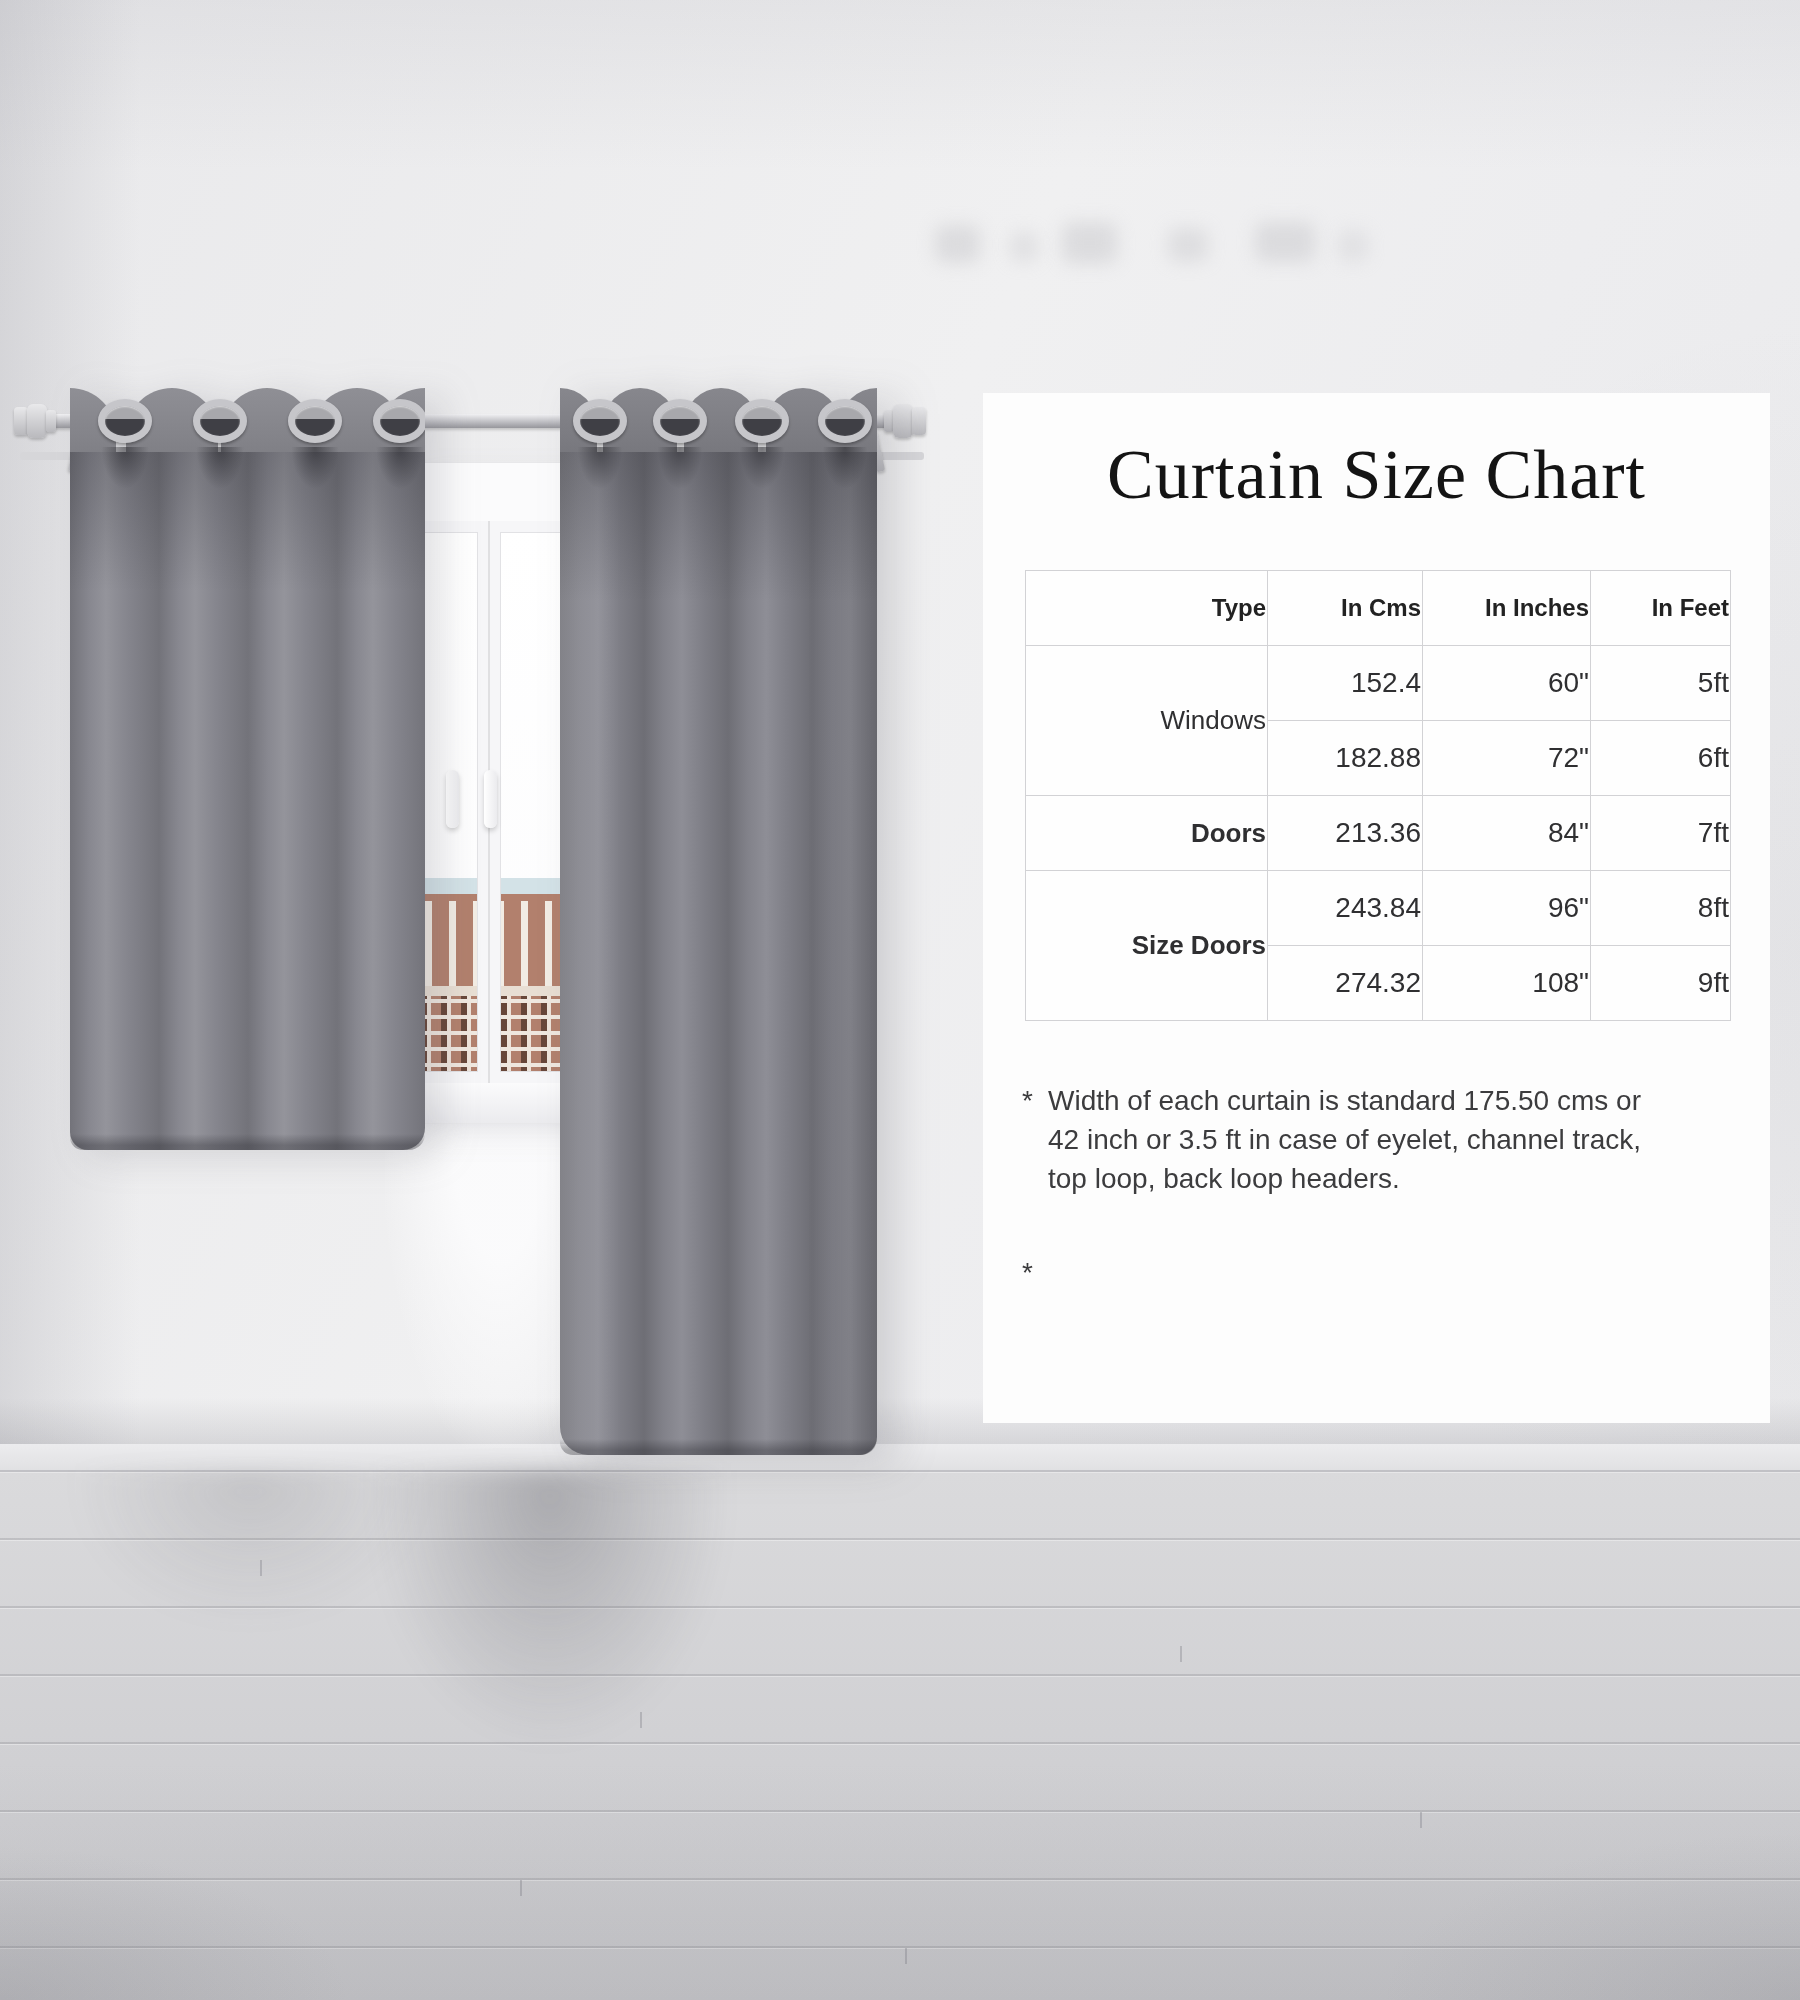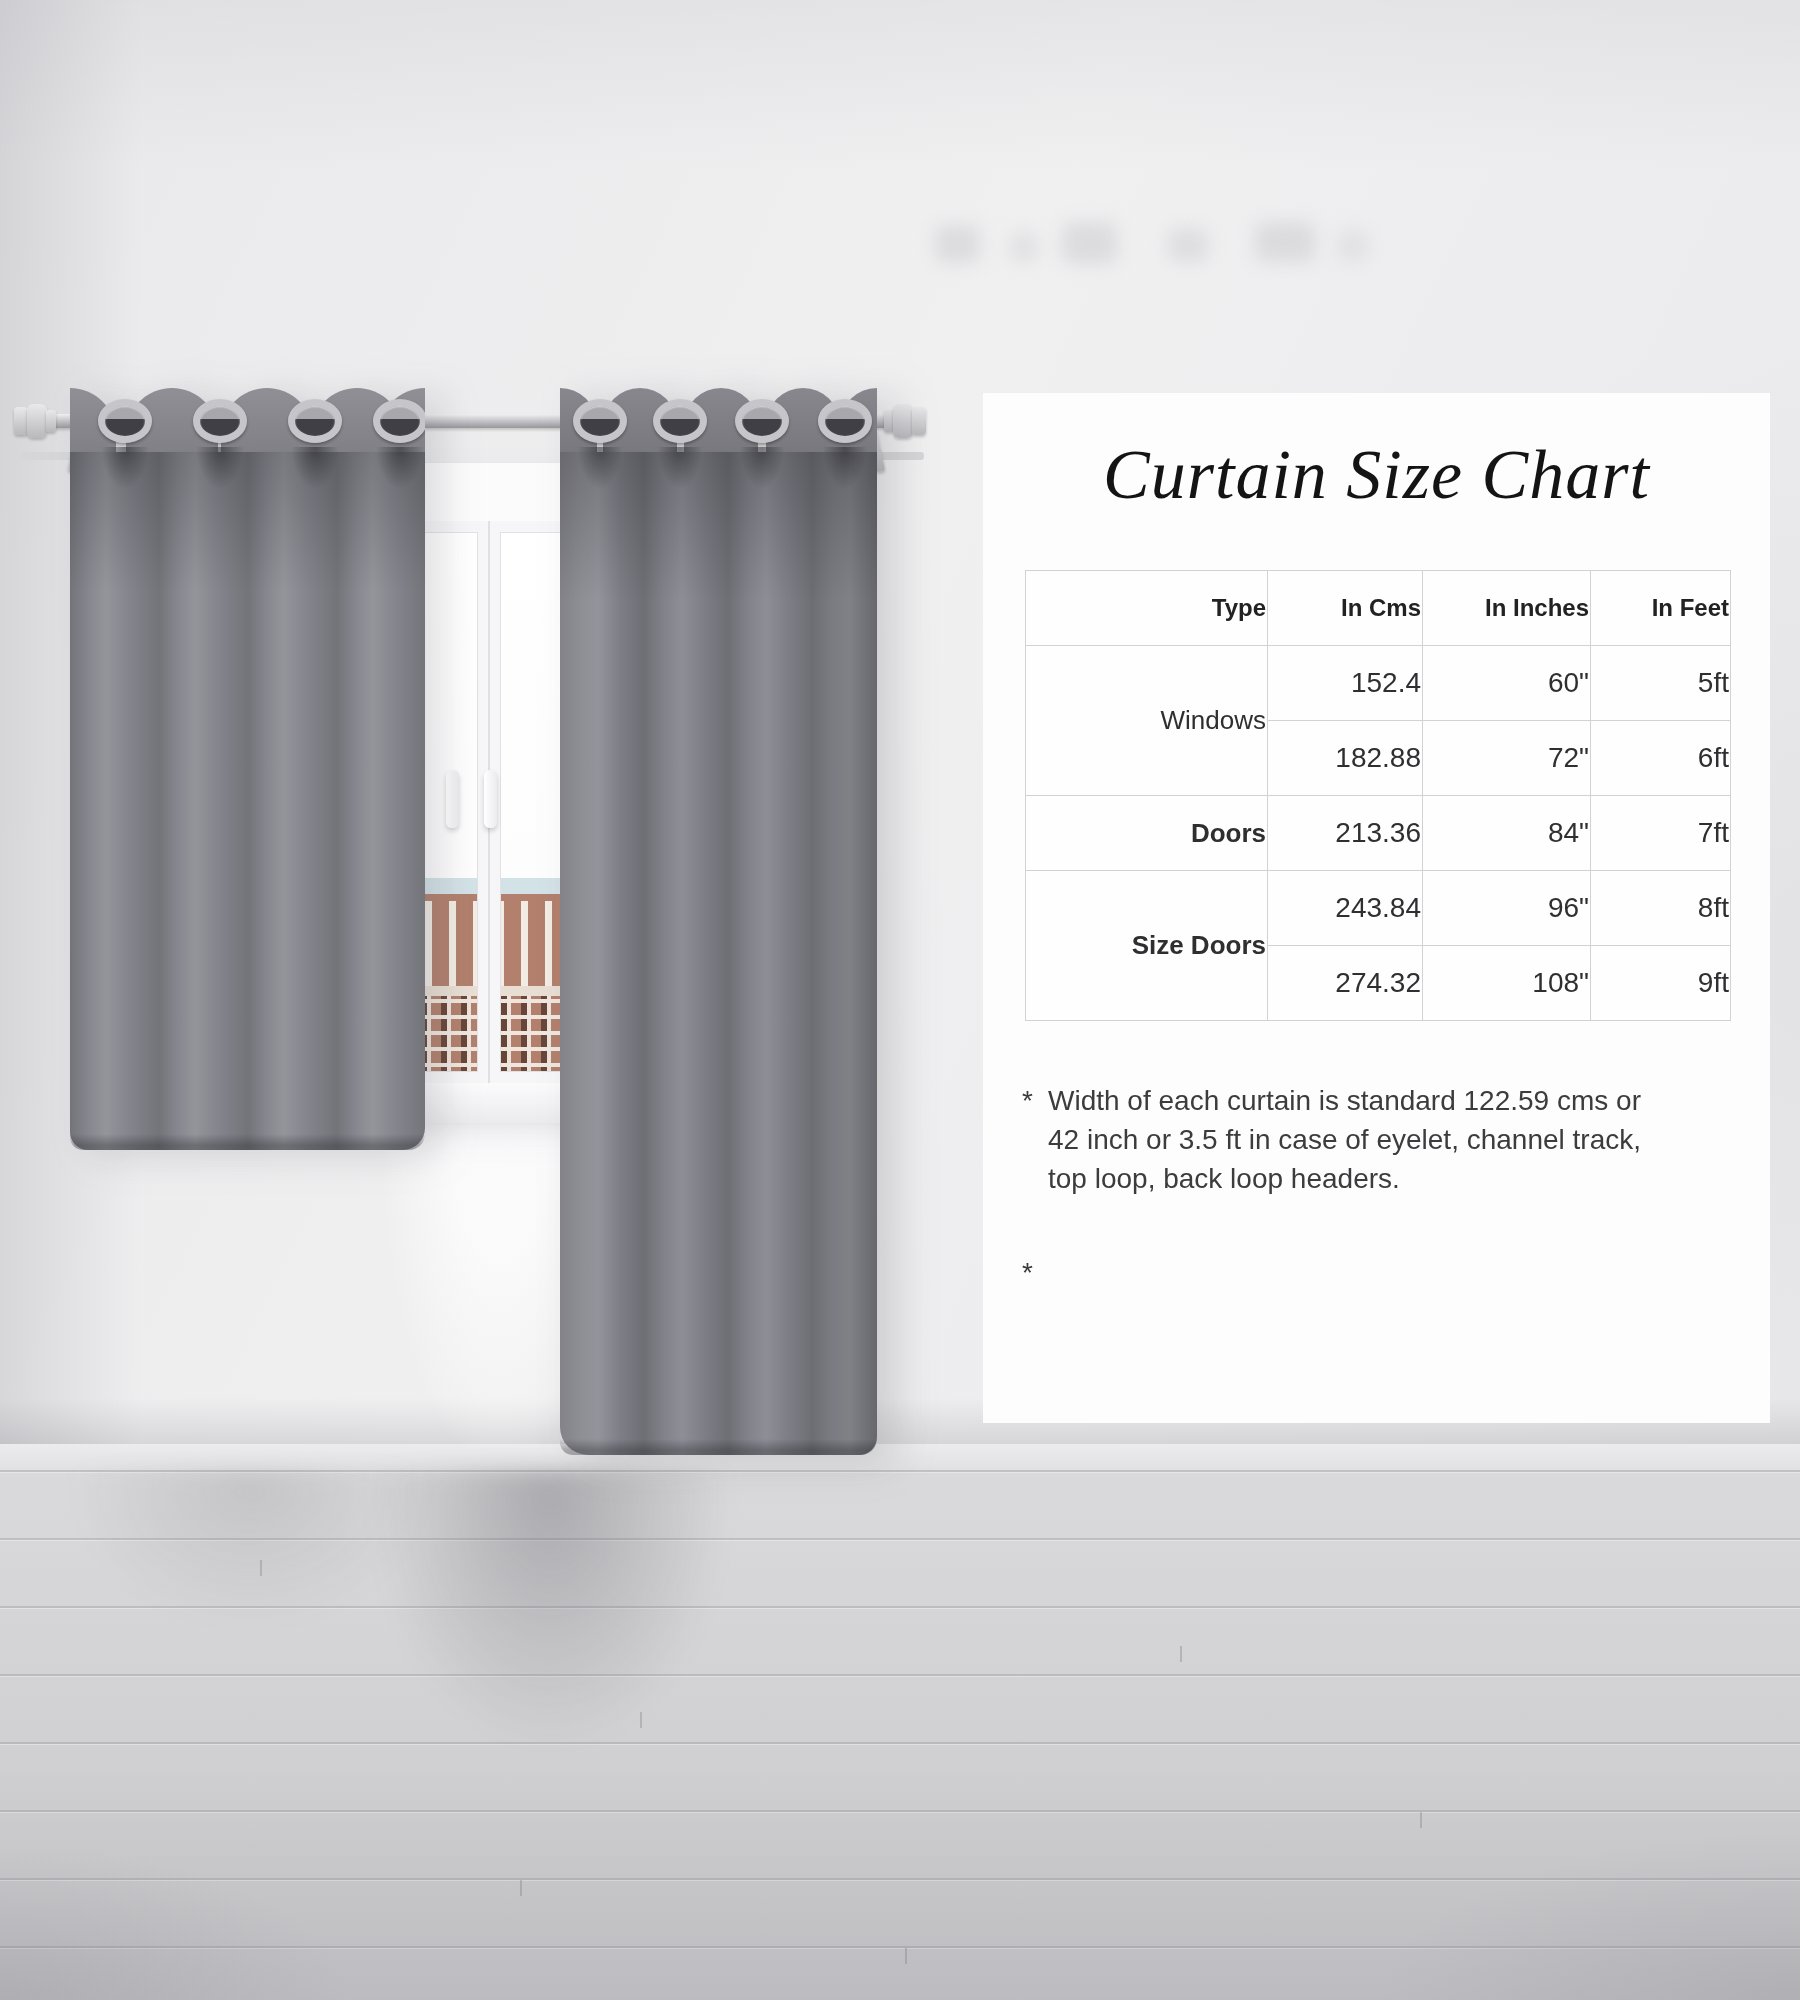--- a/index.html
+++ b/index.html
@@ -104,21 +104,21 @@
       linear-gradient(90deg, rgba(255,255,255,.14), rgba(0,0,0,0) 60px),
       linear-gradient(270deg, rgba(0,0,0,.16), rgba(0,0,0,0) 70px),
       repeating-linear-gradient(90deg,#6e6e75 0px,#82828a 20px,#8e8e96 38px,#7e7e86 60px,#6e6e75 84px);}
   .ctop-shadow{position:absolute;left:0;right:0;top:62px;height:95px;pointer-events:none;}
   .hem{position:absolute;left:0;right:0;bottom:0;height:16px;border-radius:0 0 20px 16px;
     background:linear-gradient(180deg, rgba(0,0,0,0), rgba(30,30,36,.32) 70%);}
 
   
   .panel{position:absolute;left:983px;top:393px;width:787px;height:1030px;background:#fdfdfd;}
   .panel-title{margin-top:42px;text-align:center;
-    font-family:"Liberation Serif",serif;font-style:italic;font-weight:400;
+    font-family:"Liberation Serif",serif;font-weight:400;
     font-size:70px;color:#141414;letter-spacing:1px;}
   .size-table{border-collapse:collapse;table-layout:fixed;
     margin:55px 0 0 42px;width:705px;
     color:#2f2f31;font-size:28px;}
   .size-table col.c1{width:242px}.size-table col.c2{width:155px}
   .size-table col.c3{width:168px}.size-table col.c4{width:140px}
   .size-table th,.size-table td{border:1px solid #d2d2d5;text-align:right;
     vertical-align:middle;height:72px;background:#fefefe;}
   .size-table th{font-size:24px;font-weight:700;color:#222;}
   .note{position:relative;width:700px;margin-left:39px;padding-left:26px;
@@ -266,21 +266,21 @@
       <tr>
         <td>274.32</td>
         <td>108"</td>
         <td>9ft</td>
       </tr>
     </tbody>
       </table>
 
     <div class="note note-1">
       <span class="note-marker">*</span>
-      <span class="note-line">Width of each curtain is standard 122.59 cms or</span>
+      <span class="note-line">Width of each curtain is standard 175.50 cms or</span>
       <span class="note-line">42 inch or 3.5 ft in case of eyelet, channel track,</span>
       <span class="note-line">top loop, back loop headers.</span>
     </div>
 
     <div class="note note-2">
       <span class="note-marker">*</span>
     </div>
   </div>
 
 </div>

